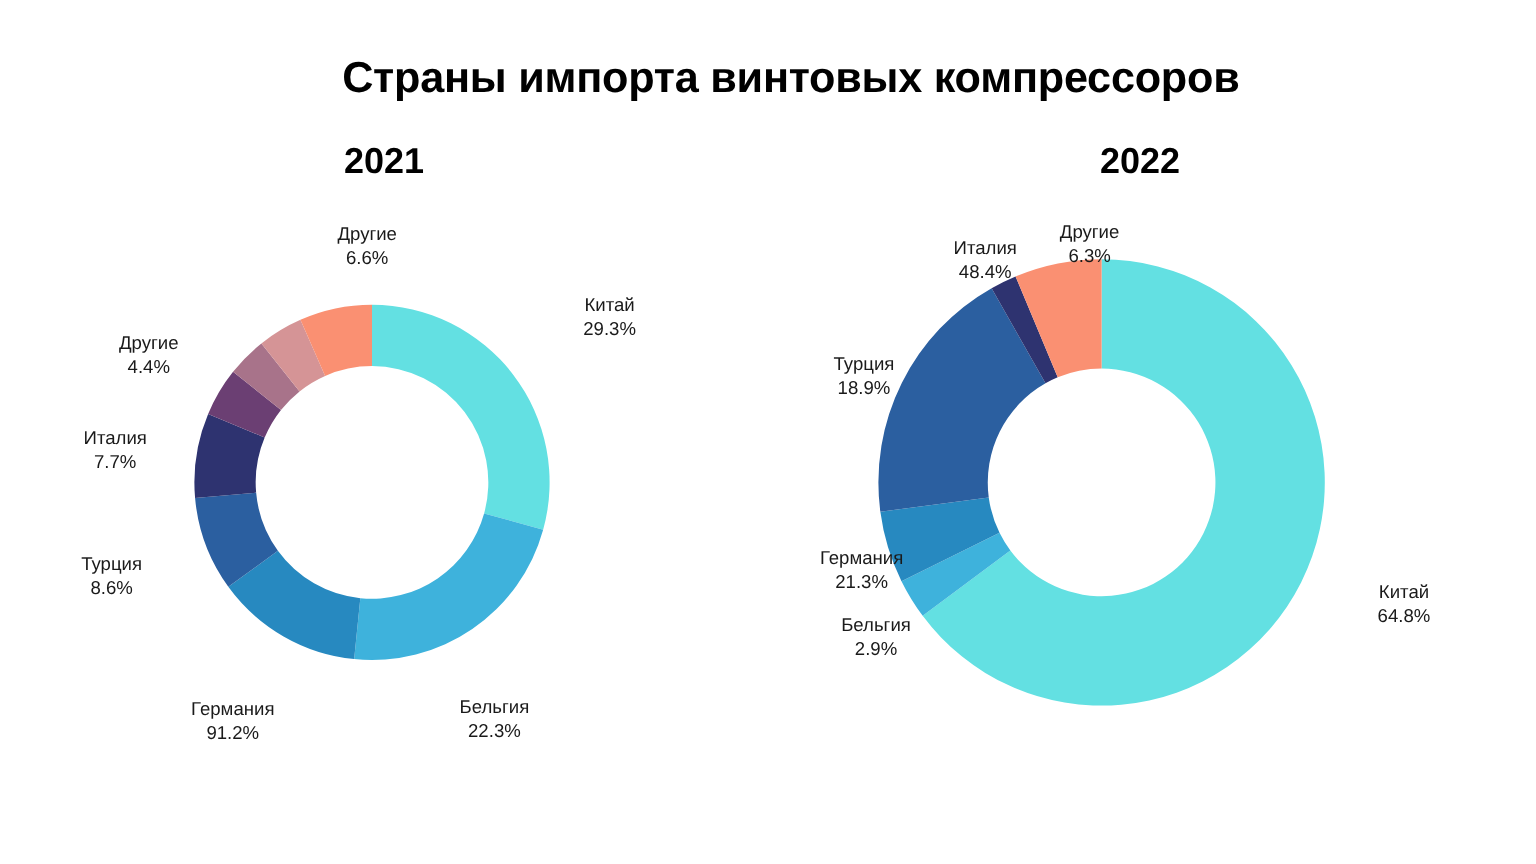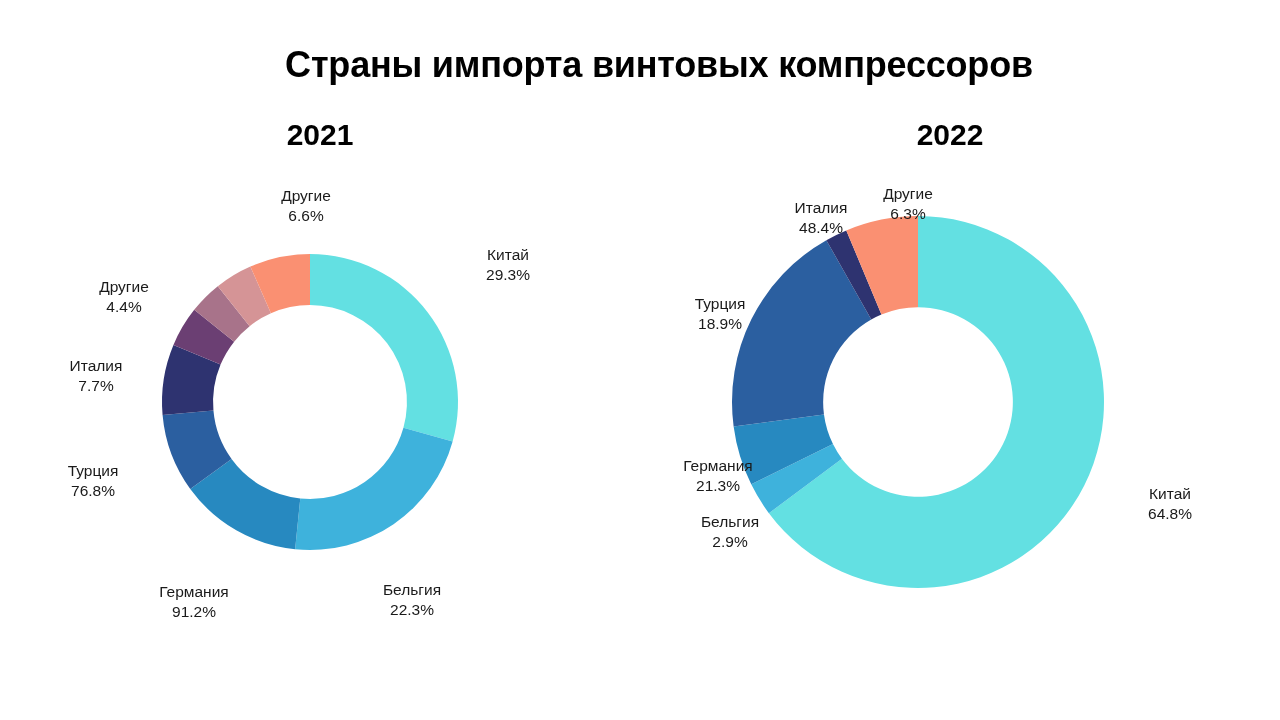--- a/index.html
+++ b/index.html
@@ -101,21 +101,21 @@
         <span class="pc">4.4%</span>
       </div>
 
       <div class="lbl ta-c" style="left:-4px; top:172px; width:120px;">
         <span class="nm">Италия</span>
         <span class="pc">7.7%</span>
       </div>
 
       <div class="lbl ta-c" style="left:-7px; top:277px; width:120px;">
         <span class="nm">Турция</span>
-        <span class="pc">76.8%</span>
+        <span class="pc">8.6%</span>
       </div>
 
       <div class="lbl ta-c" style="left:84px; top:398px; width:140px;">
         <span class="nm">Германия</span>
         <span class="pc">91.2%</span>
       </div>
 
       <div class="lbl ta-c" style="left:302px; top:396px; width:140px;">
         <span class="nm">Бельгия</span>
         <span class="pc">22.3%</span>

